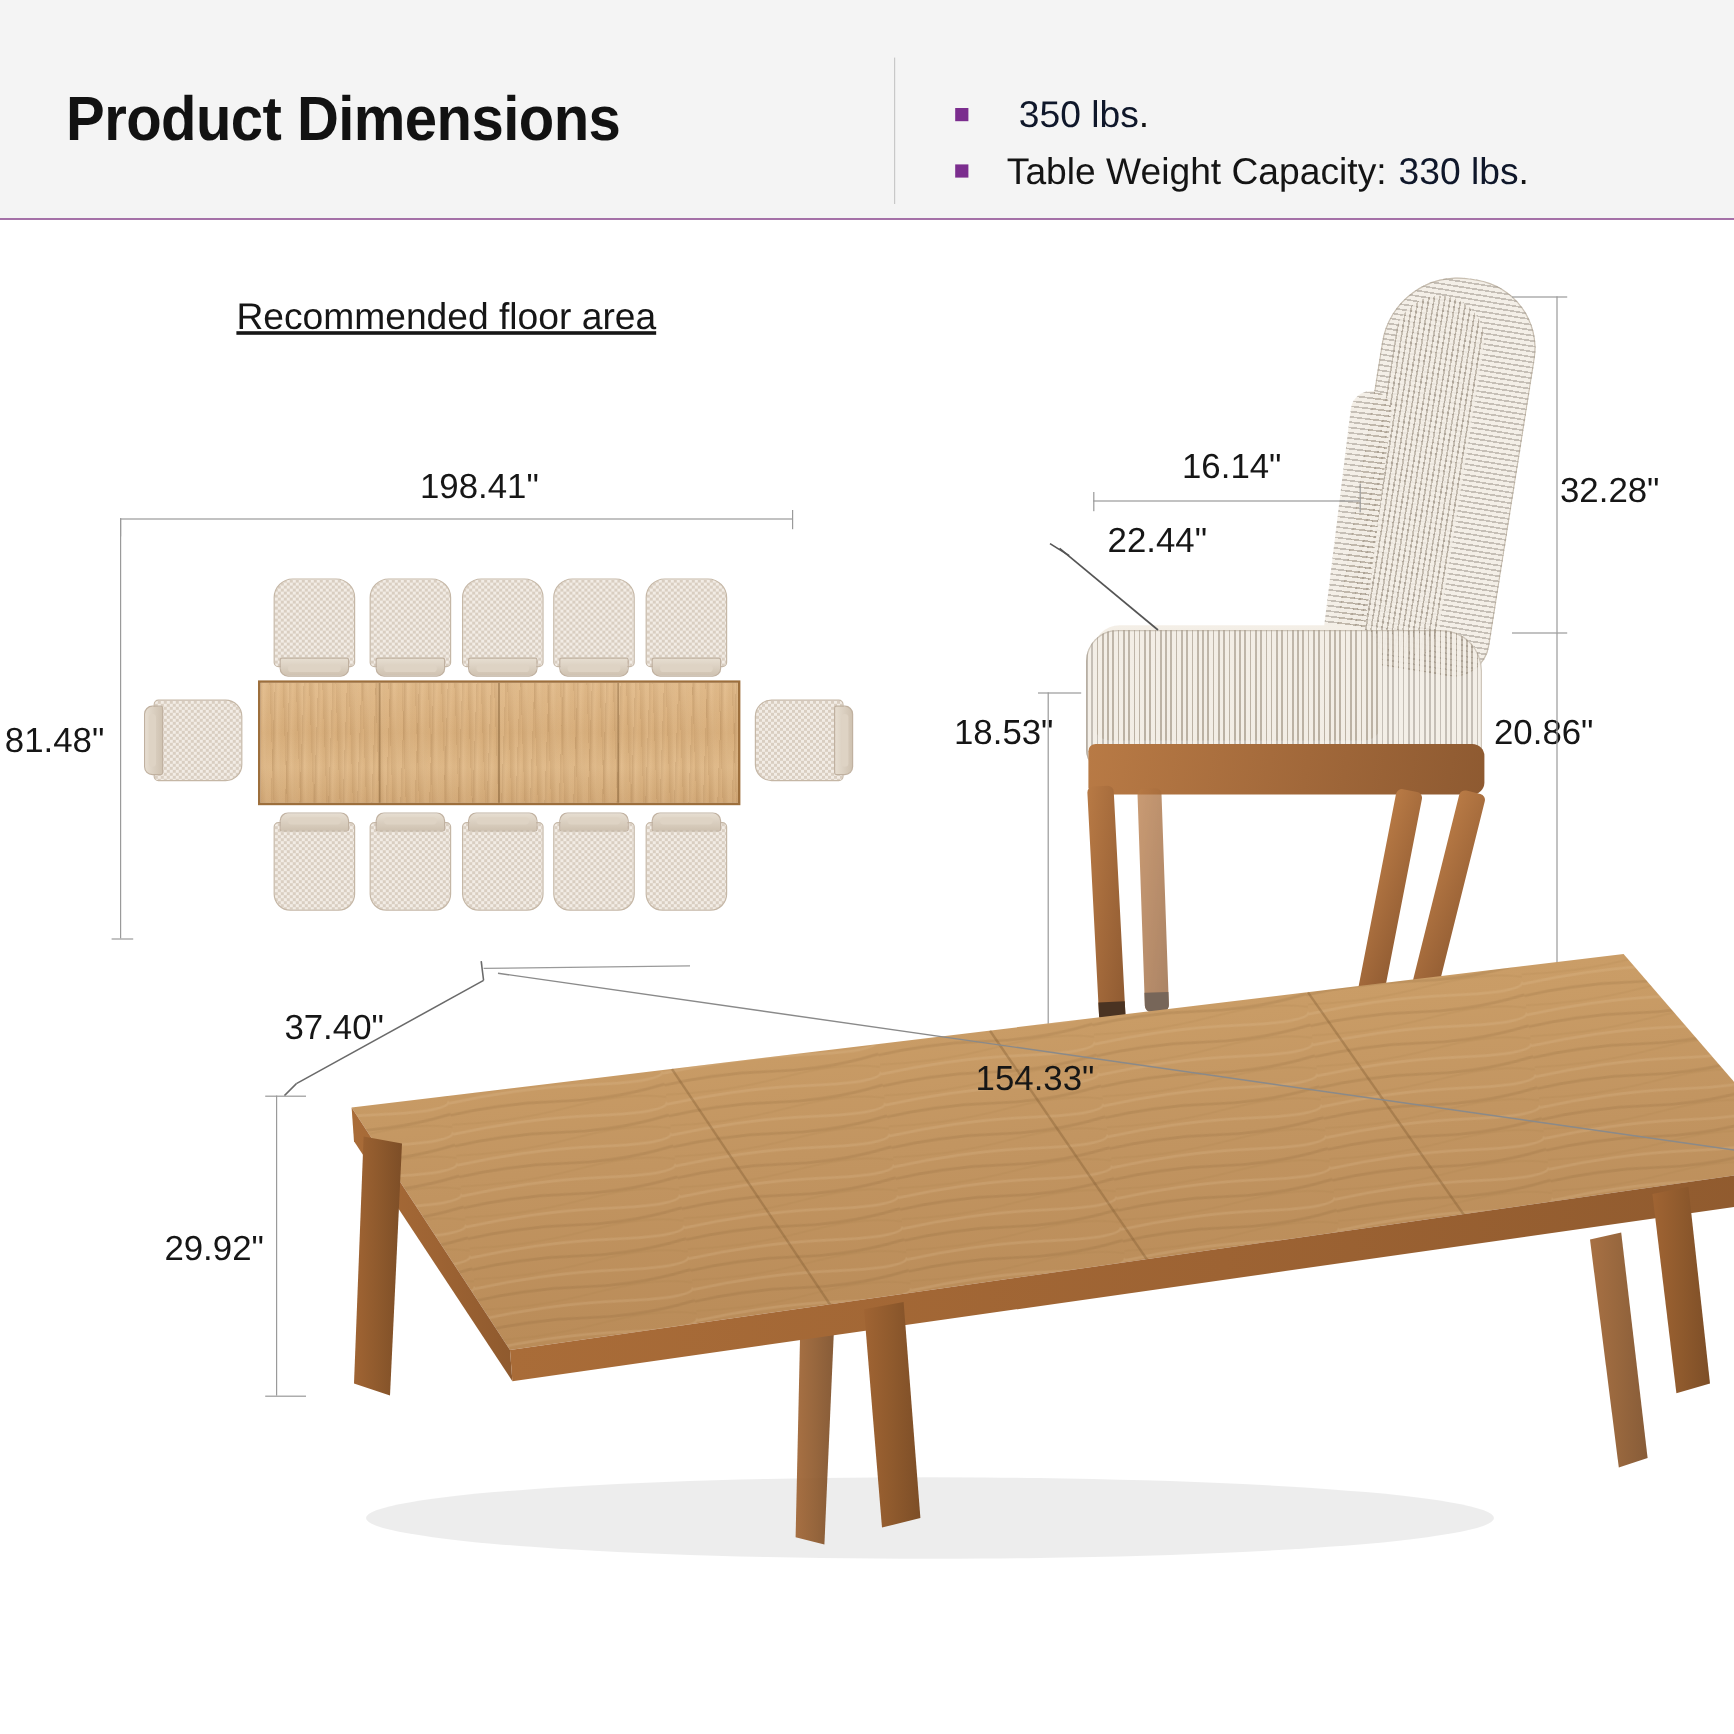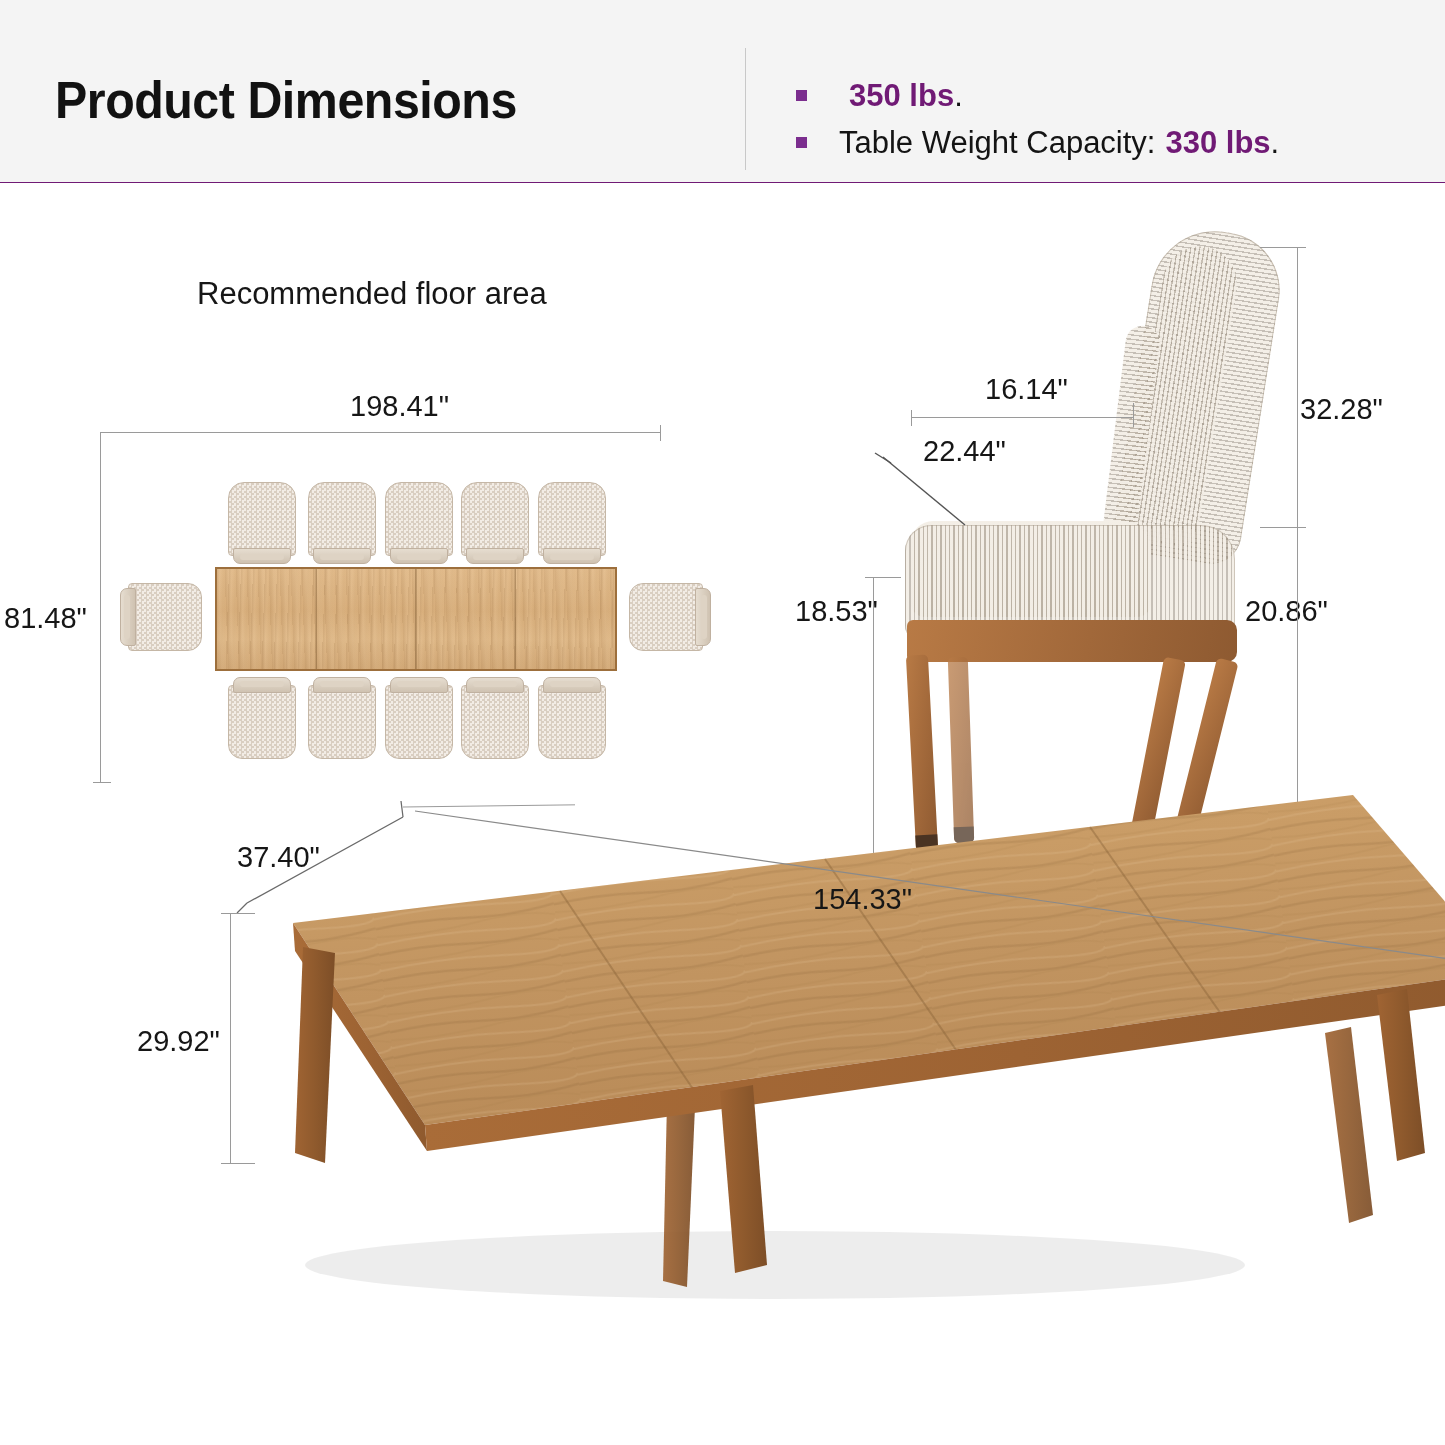--- a/index.html
+++ b/index.html
@@ -39,21 +39,21 @@
     white-space:nowrap;
   }
   .spec-bullet{
     width:11px;height:11px;background:#7b2d8e;
     margin-right:32px;flex:none;
   }
   .spec-text{
     font-size:31px;color:#141414;
     font-family:"Liberation Sans", sans-serif;
   }
-  .spec-value{font-weight:bold;color:#701a75;}
+  .spec-value{font-weight:normal;color:#0f172a;}
 
   
   .dim{
     position:absolute;
     font-size:29px;color:#161616;
     font-family:"Liberation Sans", sans-serif;
     white-space:nowrap;
   }
   .section-label{
     position:absolute;
@@ -197,21 +197,21 @@
         <span class="spec-bullet"></span>
         <span class="spec-text">Table Weight Capacity:</span>
         <span class="spec-text spec-value" style="margin-left:10px;text-align:center;">330 lbs</span>
         <span class="spec-text">.</span>
       </div>
     </div>
   </div>
 
   <div class="floorplan">
 
-    <div class="section-label" style="left:197px;top:46px;">Recommended floor area</div>
+    <div class="section-label" style="left:197px;top:16px;text-decoration:underline;">Recommended floor area</div>
 
     <div class="dim" style="left:350px;top:160px;">198.41"</div>
     <div class="line-h" style="left:100px;top:202px;width:560px;"></div>
     <div class="line-v" style="left:100px;top:202px;height:15px;"></div>
     <div class="line-v" style="left:660px;top:195px;height:16px;"></div>
 
     <div class="dim" style="left:4px;top:372px;">81.48"</div>
     <div class="line-v" style="left:100px;top:202px;height:350px;"></div>
     <div class="line-h" style="left:93px;top:552px;width:18px;"></div>
 

